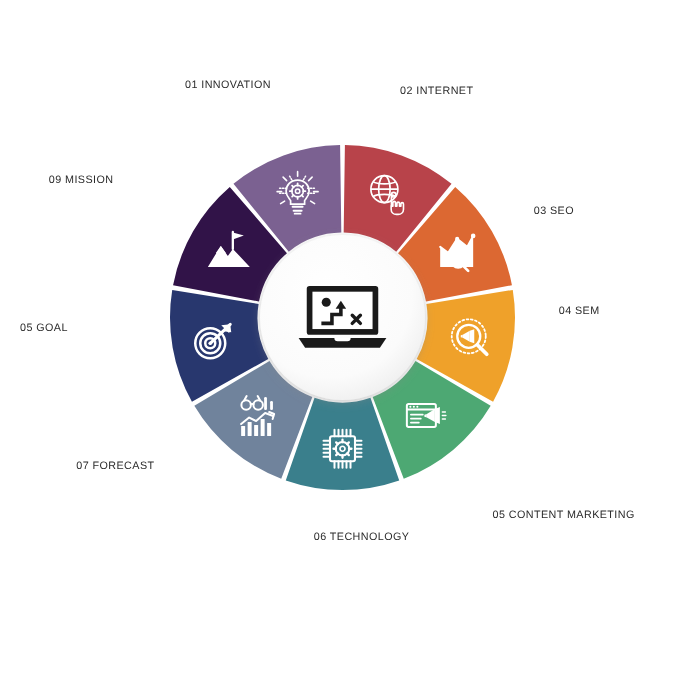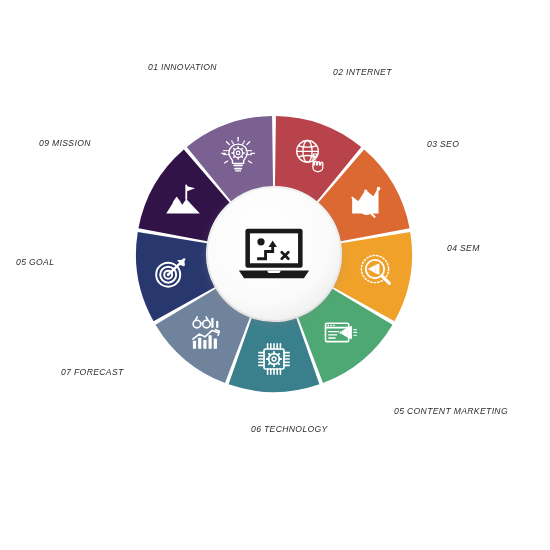--- a/index.html
+++ b/index.html
@@ -13,41 +13,40 @@
     font-family: "Liberation Sans", sans-serif;
     position: relative;
     overflow: hidden;
   }
   #infographic {
     position: absolute;
     left: 0;
     top: 0;
     width: 510px;
     height: 550px;
-    font-style: italic;
   }
   .wheel-svg {
     position: absolute;
     left: 0;
     top: 0;
     width: 550px;
     height: 550px;
   }
   .seg-label {
     position: absolute;
     font-family: "Liberation Sans", sans-serif;
     font-size: 8.6px;
     letter-spacing: 0.35px;
     color: #2b2b2b;
     white-space: nowrap;
     line-height: 1;
   }
   .lbl-innovation { left: 148px; top: 63px; }
-  .lbl-internet   { left: 333px; top: 68px; }
-  .lbl-seo        { left: 427px; top: 140px; text-align: center; }
+  .lbl-internet   { left: 320px; top: 68px; }
+  .lbl-seo        { left: 427px; top: 164px; text-align: center; }
   .lbl-sem        { left: 447px; top: 244px; }
   .lbl-content    { left: 394px; top: 372px; margin-top: 35px; }
   .lbl-technology { left: 239px; top: 425px; margin-left: 12px; }
   .lbl-forecast   { left: 61px;  top: 368px; }
   .lbl-goal       { left: 16px;  top: 258px; }
   .lbl-mission    { left: 39px;  top: 139px; }
 </style>
 </head>
 <body>
 

